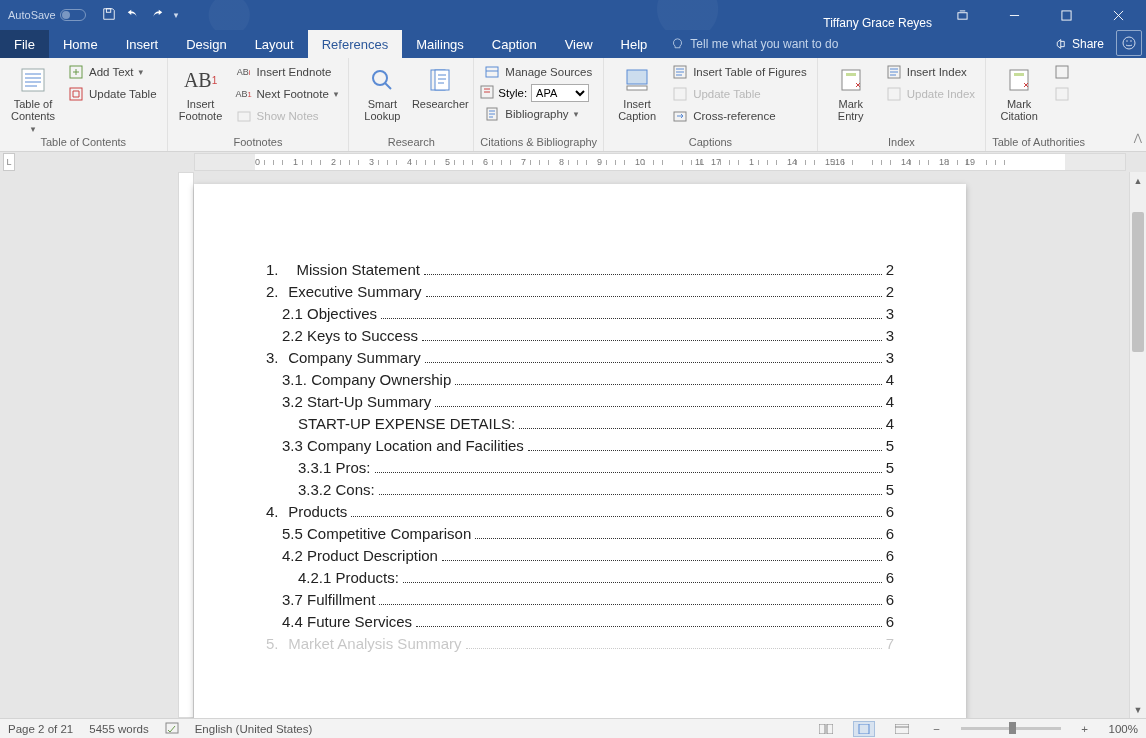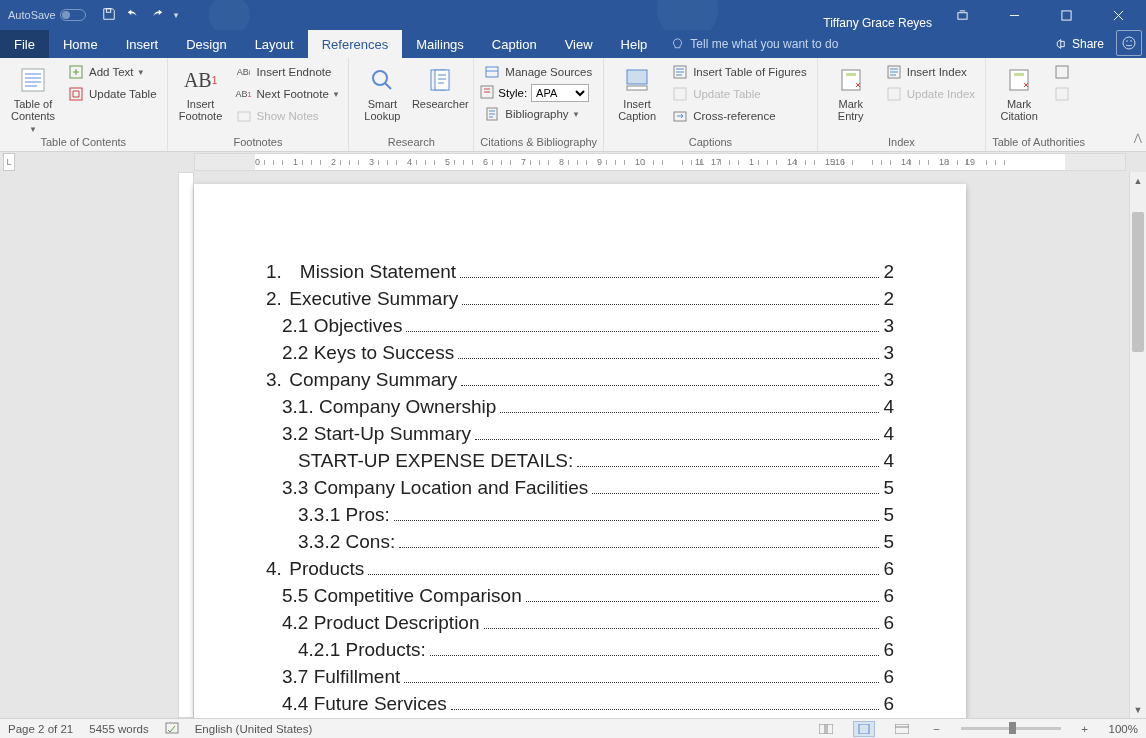--- a/index.html
+++ b/index.html
@@ -52,21 +52,21 @@
 .ruler-wrap { height:20px; background:#e6e6e6; display:flex; align-items:center; position:relative; }
 .ruler-corner { width:12px; height:18px; background:#fff; border:1px solid #c9c9c9; font-size:9px; color:#888; display:flex; align-items:center; justify-content:center; margin-left:3px; }
 .hruler { position:absolute; left:194px; right:20px; top:1px; height:18px; background:#fff; border:1px solid #d9d9d9; overflow:hidden; font-size:9px; color:#777; }
 .hruler .ticks { position:absolute; inset:0; }
 .hruler .shade { position:absolute; top:0; bottom:0; background:#eaeaea; }
 
 
 .docarea { position:absolute; top:172px; bottom:20px; left:0; right:0; background:#e6e6e6; overflow:auto; }
 .vruler { position:absolute; left:178px; top:0; bottom:0; width:16px; background:#fff; border:1px solid #d9d9d9; }
 .page { position:absolute; left:194px; top:12px; width:772px; background:#fff; box-shadow:0 2px 6px rgba(0,0,0,0.25); padding:72px 72px 40px 72px; min-height:820px; }
-.toc-line { display:flex; align-items:baseline; font-family: Calibri, Arial, sans-serif; font-size:19px; color:#222; margin:5px 0; }
+.toc-line { display:flex; align-items:baseline; font-family: Calibri, Arial, sans-serif; font-size:15px; color:#222; margin:5px 0; }
 .toc-line .txt { white-space:nowrap; }
 .toc-line .dots { flex:1; border-bottom:1.4px dotted #333; margin:0 4px 3px 4px; }
 .toc-line .pg { white-space:nowrap; }
 .ind1 { padding-left:16px; }
 .ind2 { padding-left:32px; }
 .num-pre { display:inline-block; min-width:18px; }
 
 
 .vscroll { position:absolute; right:0; top:172px; bottom:20px; width:17px; background:#f0f0f0; border-left:1px solid #dadada; }
 .vscroll .thumb { position:absolute; left:2px; right:2px; top:40px; height:140px; background:#c2c2c2; border-radius:2px; }

